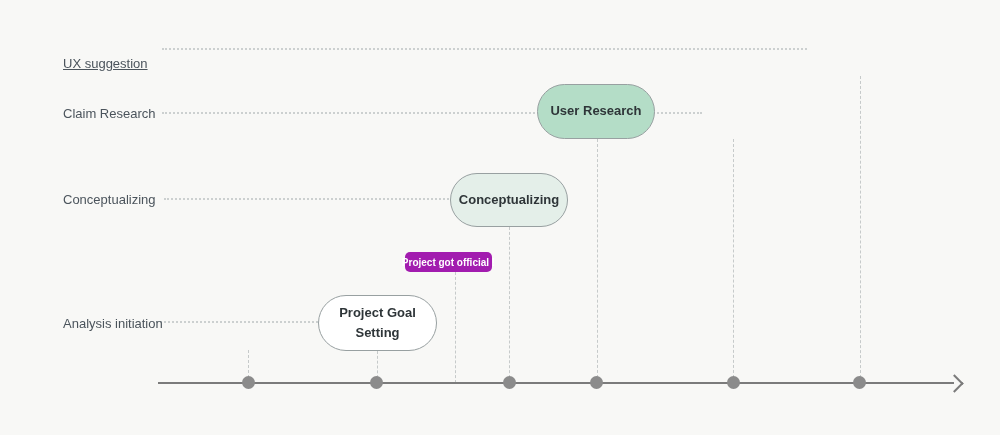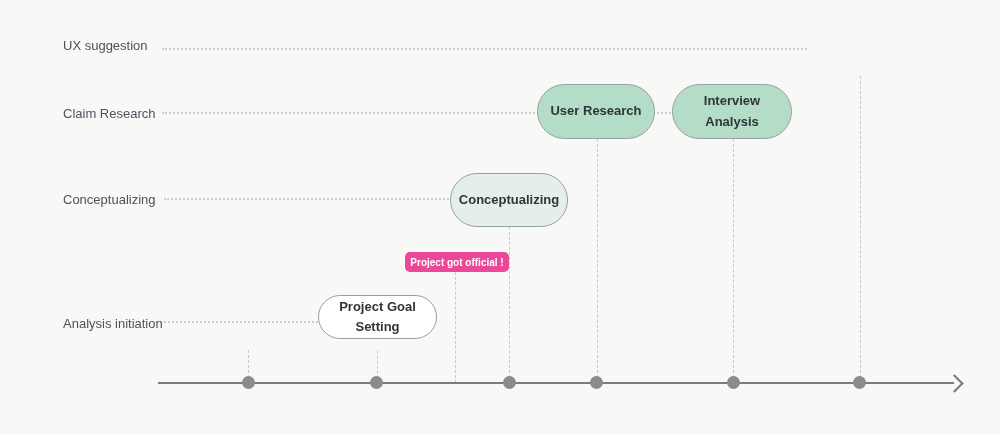--- a/index.html
+++ b/index.html
@@ -12,21 +12,21 @@
   }
   
   .row-label{
     position:absolute;
     left:63px;
     font-size:13px;
     color:#4b545c;
     white-space:nowrap;
     z-index:2;
   }
-  .r1{top:38px;} .r2{top:106px;} .r3{top:192px;} .r4{top:316px;}
+  .r1{top:56px;text-decoration:underline;} .r2{top:106px;} .r3{top:192px;} .r4{top:316px;}
   
   .hline{
     position:absolute;
     border-top:2px dotted #ccd0d0;
     height:0;z-index:1;
   }
   .h1{left:162px;top:48px;width:645px;}
   .h2{left:162px;top:112px;width:540px;}
   .h3{left:164px;top:198px;width:348px;}
   .h4{left:156px;top:321px;width:226px;}
@@ -79,30 +79,30 @@
     font-size:13px;font-weight:bold;
     color:#2e3538;
     line-height:1.55;
     z-index:4;
   }
   .tier-white{background:#ffffff;}
   .tier-mint-lightest{background:#e4efe9;}
   .tier-mint{background:#b4ddc7;}
   .tier-green-dark{background:#5b8a72;border-color:#6d8a7b;color:#ffffff;}
   .p1{left:185px;top:295px;width:118px;height:55px;}
-  .p2{left:318px;top:295px;width:119px;height:44px;}
+  .p2{left:318px;top:295px;width:119px;height:56px;}
   .p3{left:450px;top:173px;width:118px;height:54px;}
   .p4{left:537px;top:84px;width:118px;height:55px;}
   .p5{left:672px;top:84px;width:120px;height:55px;}
   .p6{left:800px;top:22px;width:120px;height:54px;}
   
   .badge{
     position:absolute;
-    left:405px;top:252px;width:104px;height:20px;
-    background:#ec4899;
+    left:405px;top:252px;width:87px;height:20px;
+    background:#a21caf;
     border-radius:5px;
     display:flex;align-items:center;justify-content:center;
     color:#ffffff;font-size:10px;font-weight:bold;
     white-space:nowrap;
     z-index:4;
   }
 </style>
 </head>
 <body>
 
@@ -138,21 +138,18 @@
 
   <div class="pill p2 tier-white">
     <span>Project Goal Setting</span>
   </div>
   <div class="pill p3 tier-mint-lightest">
     <span>Conceptualizing</span>
   </div>
   <div class="pill p4 tier-mint">
     <span>User Research</span>
   </div>
-  <div class="pill p5 tier-mint">
-    <span>Interview Analysis</span>
-  </div>
 
   <div class="badge">
     <span>Project got official !</span>
   </div>
 
 </div>
 
 </body></html>

